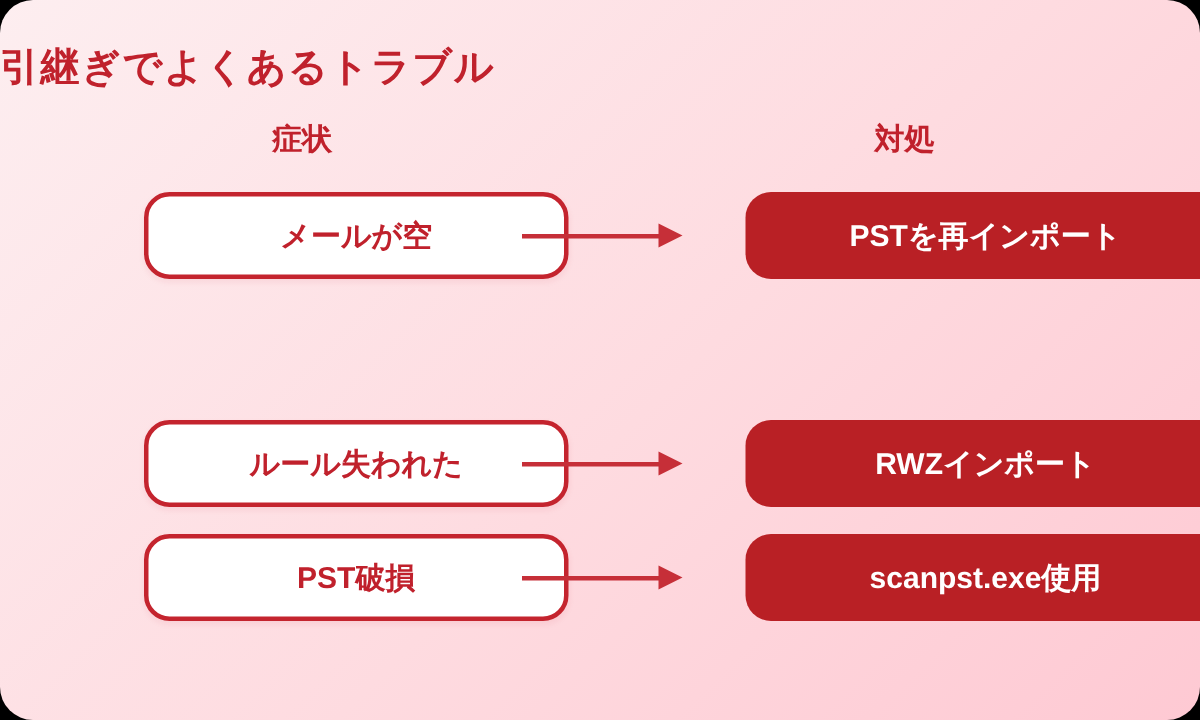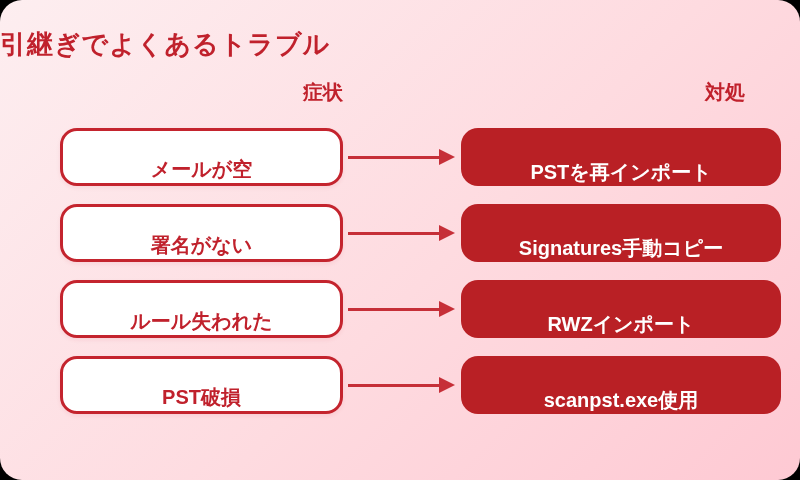--- a/index.html
+++ b/index.html
@@ -22,44 +22,45 @@
     left: 0;
     width: 100%;
     font-size: 26px;
     font-weight: bold;
     letter-spacing: 1px;
     color: var(--accent-red, #c0212c);
   }
   .col-header {
     position: absolute;
     top: 79px;
-    text-align: right;
+    text-align: center;
     font-size: 20px;
     font-weight: bold;
     color: var(--accent-red, #c0212c);
   }
   .col-header.symptom { left: 60px;  width: 283px; }
   .col-header.action  { left: 461px; width: 284px; }
   .row {
     position: absolute;
     left: 0;
     width: 100%;
     height: 58px;
   }
   .box {
     position: absolute;
     top: 0;
     height: 58px;
     box-sizing: border-box;
     display: flex;
-    align-items: flex-end;
+    align-items: center;
     justify-content: center;
     font-size: 20px;
     font-weight: bold;
     border-radius: 17px;
+    margin-left: 36px;
   }
   .sym-box {
     left: 60px;
     width: 283px;
     background: #ffffff;
     border: 3.5px solid var(--box-border-red, #c4242e);
     color: var(--accent-red, #c0212c);
     box-shadow: 0 2px 4px rgba(190, 30, 45, 0.08);
   }
   .act-box {
@@ -101,29 +102,20 @@
   <div class="row" style="top:128px">
     <div class="box sym-box">
       <span>メールが空</span>
     </div>
     <div class="arrow"></div>
     <div class="box act-box">
       <span>PSTを再インポート</span>
     </div>
   </div>
 
-  <div class="row" style="top:204px">
-    <div class="box sym-box">
-      <span>署名がない</span>
-    </div>
-    <div class="arrow"></div>
-    <div class="box act-box">
-      <span>Signatures手動コピー</span>
-    </div>
-  </div>
 
   <div class="row" style="top:356px">
     <div class="box sym-box">
       <span>PST破損</span>
     </div>
     <div class="arrow"></div>
     <div class="box act-box">
       <span>scanpst.exe使用</span>
     </div>
   </div>

